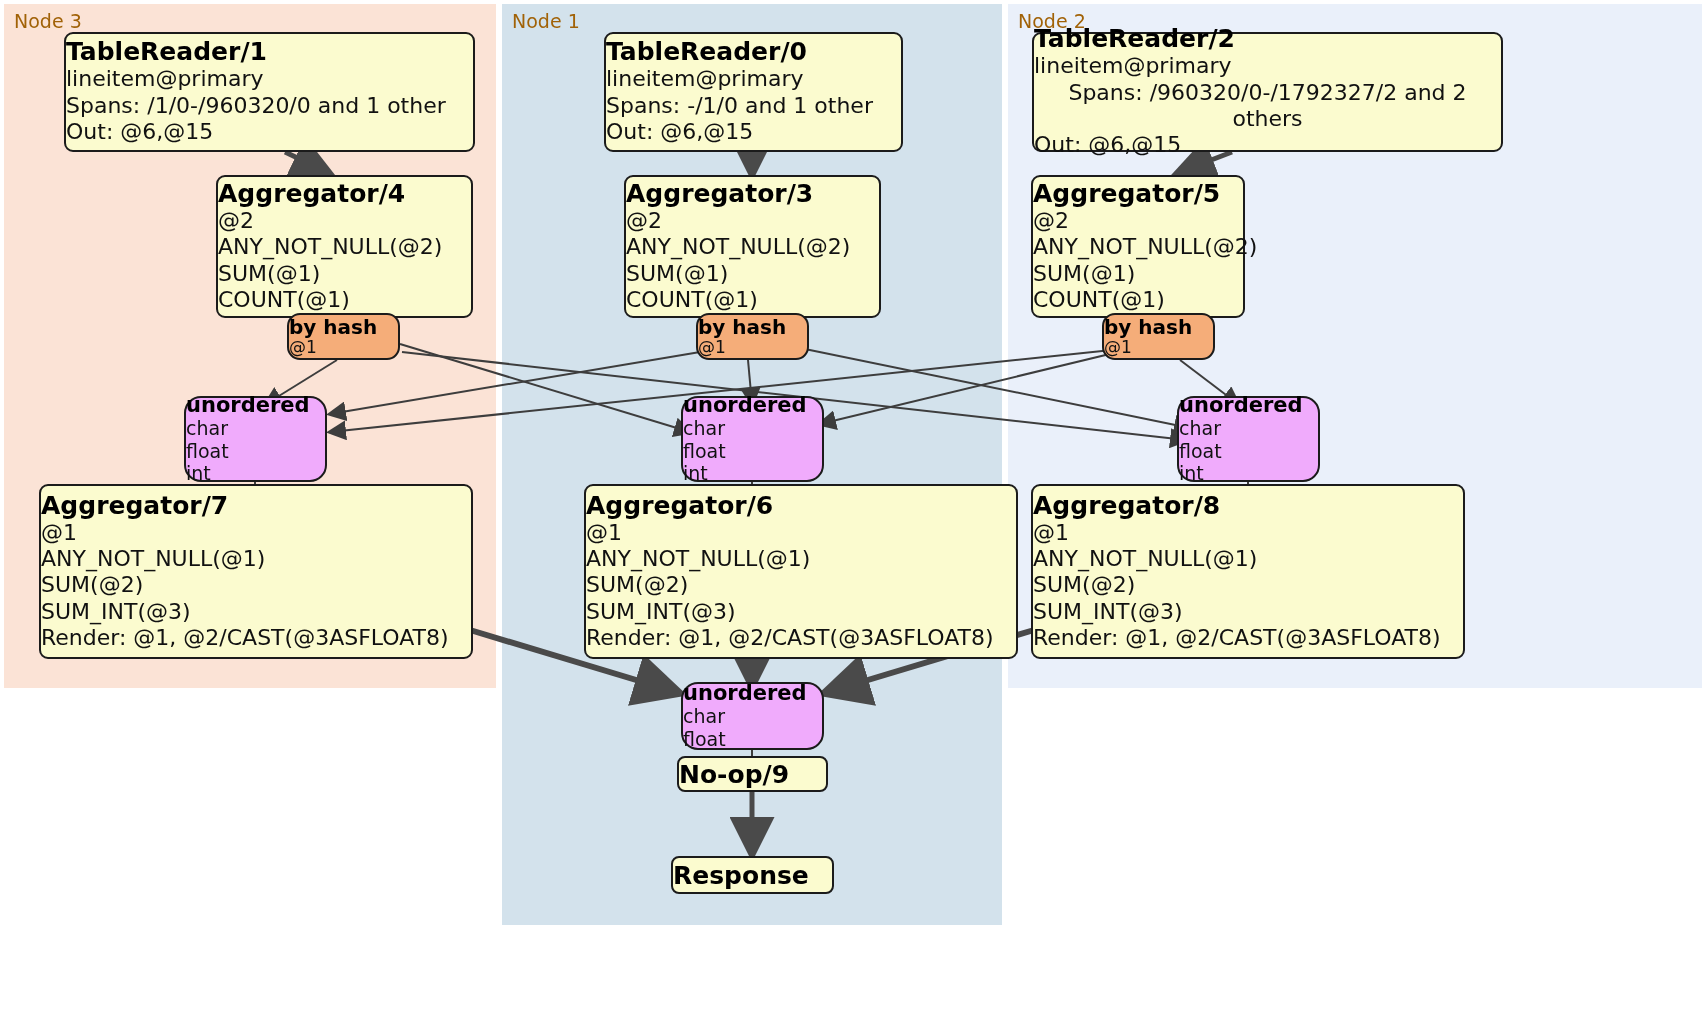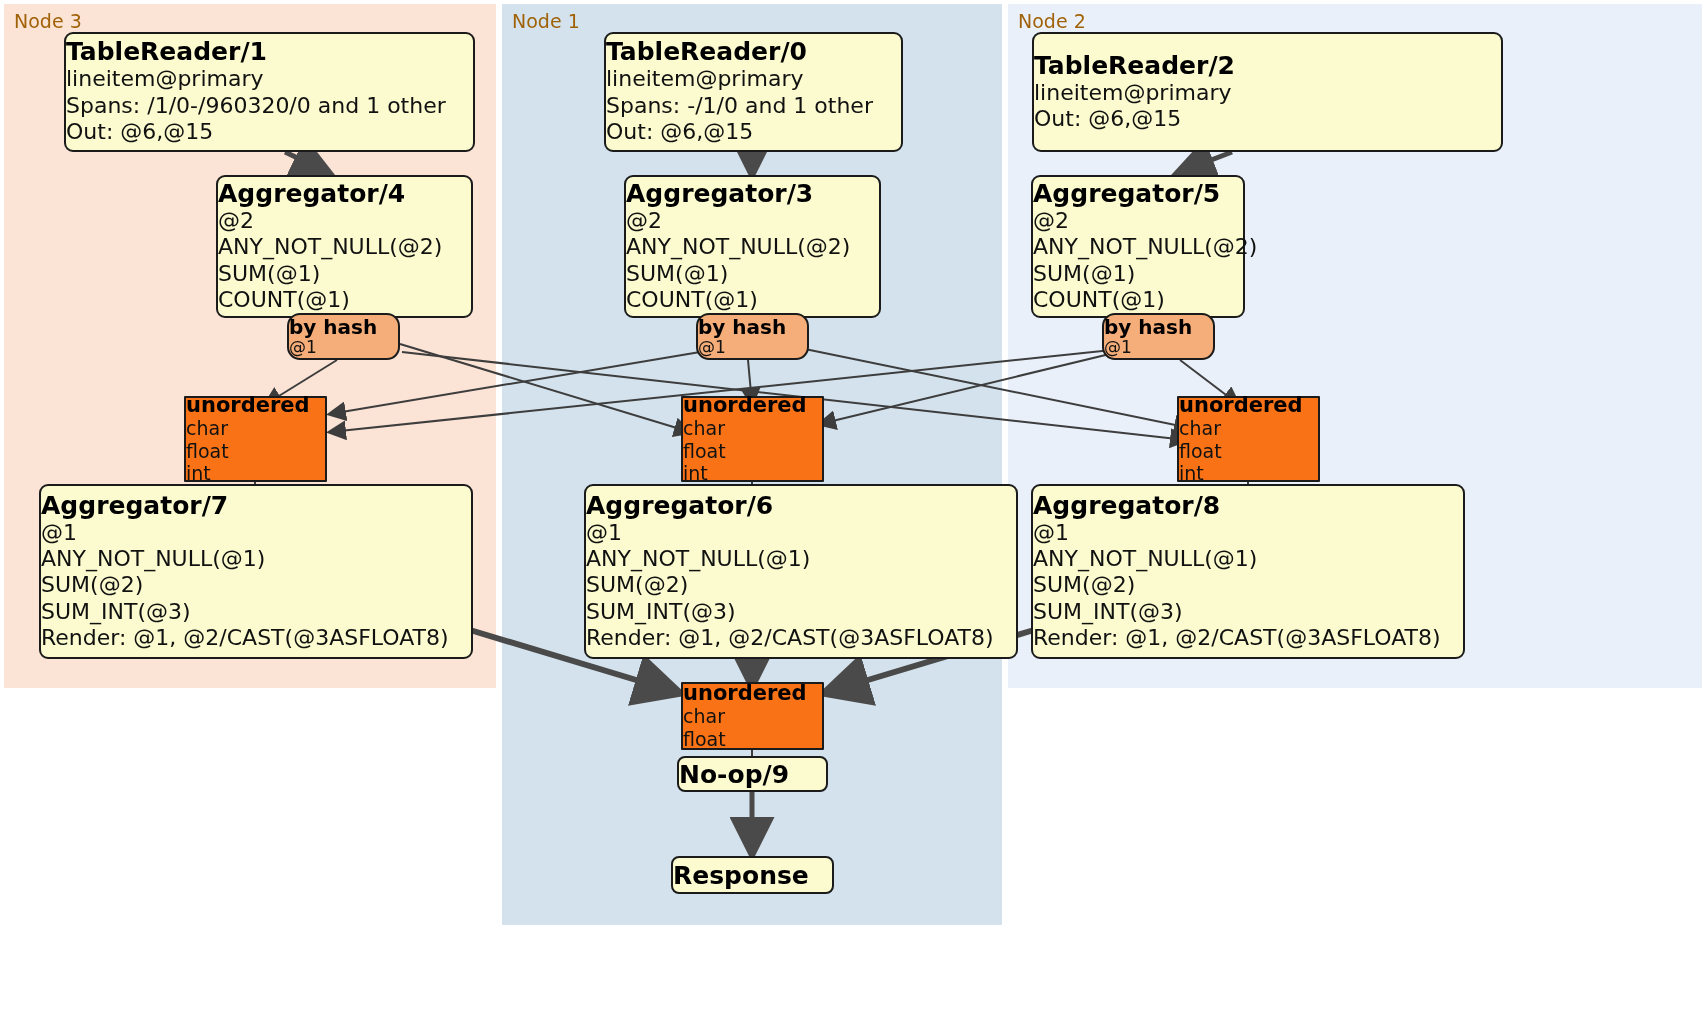--- a/index.html
+++ b/index.html
@@ -15,21 +15,21 @@
         align-items:flex-start;justify-content:center;text-align:center;}
 
   .proc{background:#fbfbcf;border:2px solid #1b1b1b;border-radius:9px;}
   .proc .ttl{font-weight:bold;font-size:25px;color:#000;line-height:1.12;}
   .proc .ln{font-size:22px;color:#111;line-height:1.20;}
 
   .router{background:#f5ad79;border:2px solid #1b1b1b;border-radius:13px;}
   .router .ttl{font-weight:bold;font-size:20px;color:#000;line-height:1.1;}
   .router .ln{font-size:17px;color:#111;line-height:1.15;}
 
-  .recv{background:#f97316;border:2px solid #1b1b1b;border-radius:1px;}
+  .recv{background:#f0abfc;border:2px solid #1b1b1b;border-radius:17px;}
   .recv .ttl{font-weight:bold;font-size:21px;color:#000;line-height:1.12;}
   .recv .ln{font-size:19px;color:#111;line-height:1.18;}
 
   .noop{background:#fbfbcf;border:2px solid #1b1b1b;border-radius:8px;}
   .noop .ttl{font-weight:bold;font-size:25px;color:#000;}
 
   .resp{background:#fbfbcf;border:2px solid #1b1b1b;border-radius:8px;}
   .resp .ttl{font-weight:bold;font-size:25px;color:#000;}
 </style>
 </head>
@@ -119,20 +119,21 @@
   <div class="node proc" style="left:604px;top:32px;width:299px;height:120px;">
     <div class="ttl">TableReader/0</div>
     <div class="ln">lineitem@primary</div>
     <div class="ln">Spans: -/1/0 and 1 other</div>
     <div class="ln">Out: @6,@15</div>
   </div>
 
   <div class="node proc" style="left:1032px;top:32px;width:471px;height:120px;">
     <div class="ttl">TableReader/2</div>
     <div class="ln">lineitem@primary</div>
+    <div class="ln">Spans: /960320/0-/1792327/2 and 2 others</div>
     <div class="ln">Out: @6,@15</div>
   </div>
 
   <div class="node proc" style="left:216px;top:175px;width:257px;height:143px;">
     <div class="ttl">Aggregator/4</div>
     <div class="ln">@2</div>
     <div class="ln">ANY_NOT_NULL(@2)</div>
     <div class="ln">SUM(@1)</div>
     <div class="ln">COUNT(@1)</div>
   </div>

